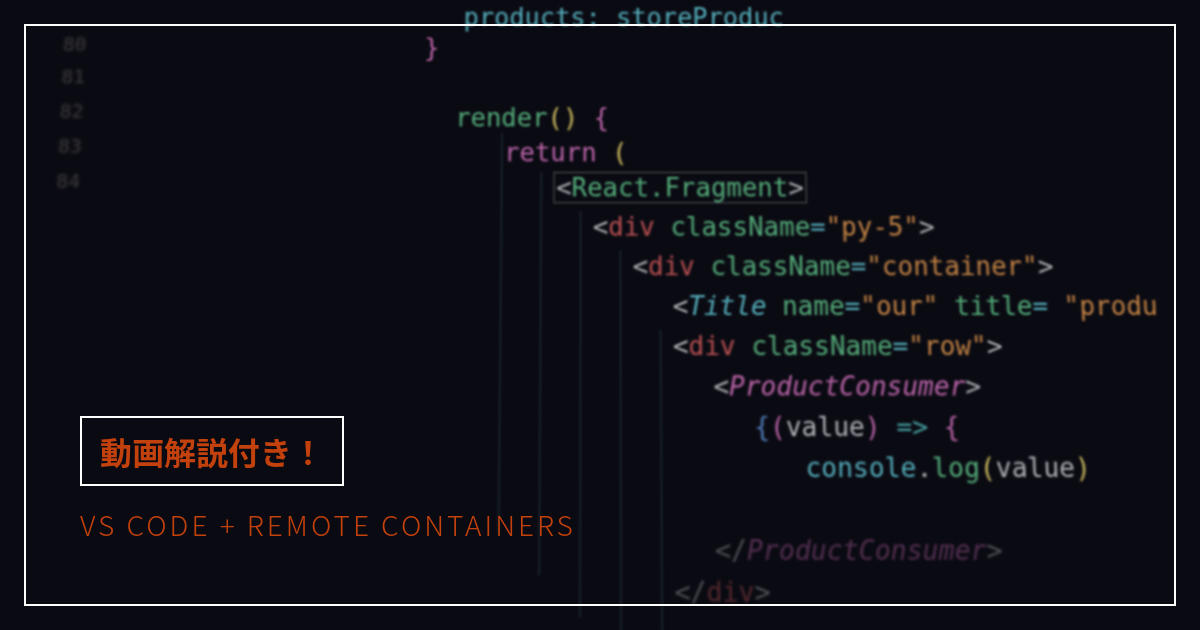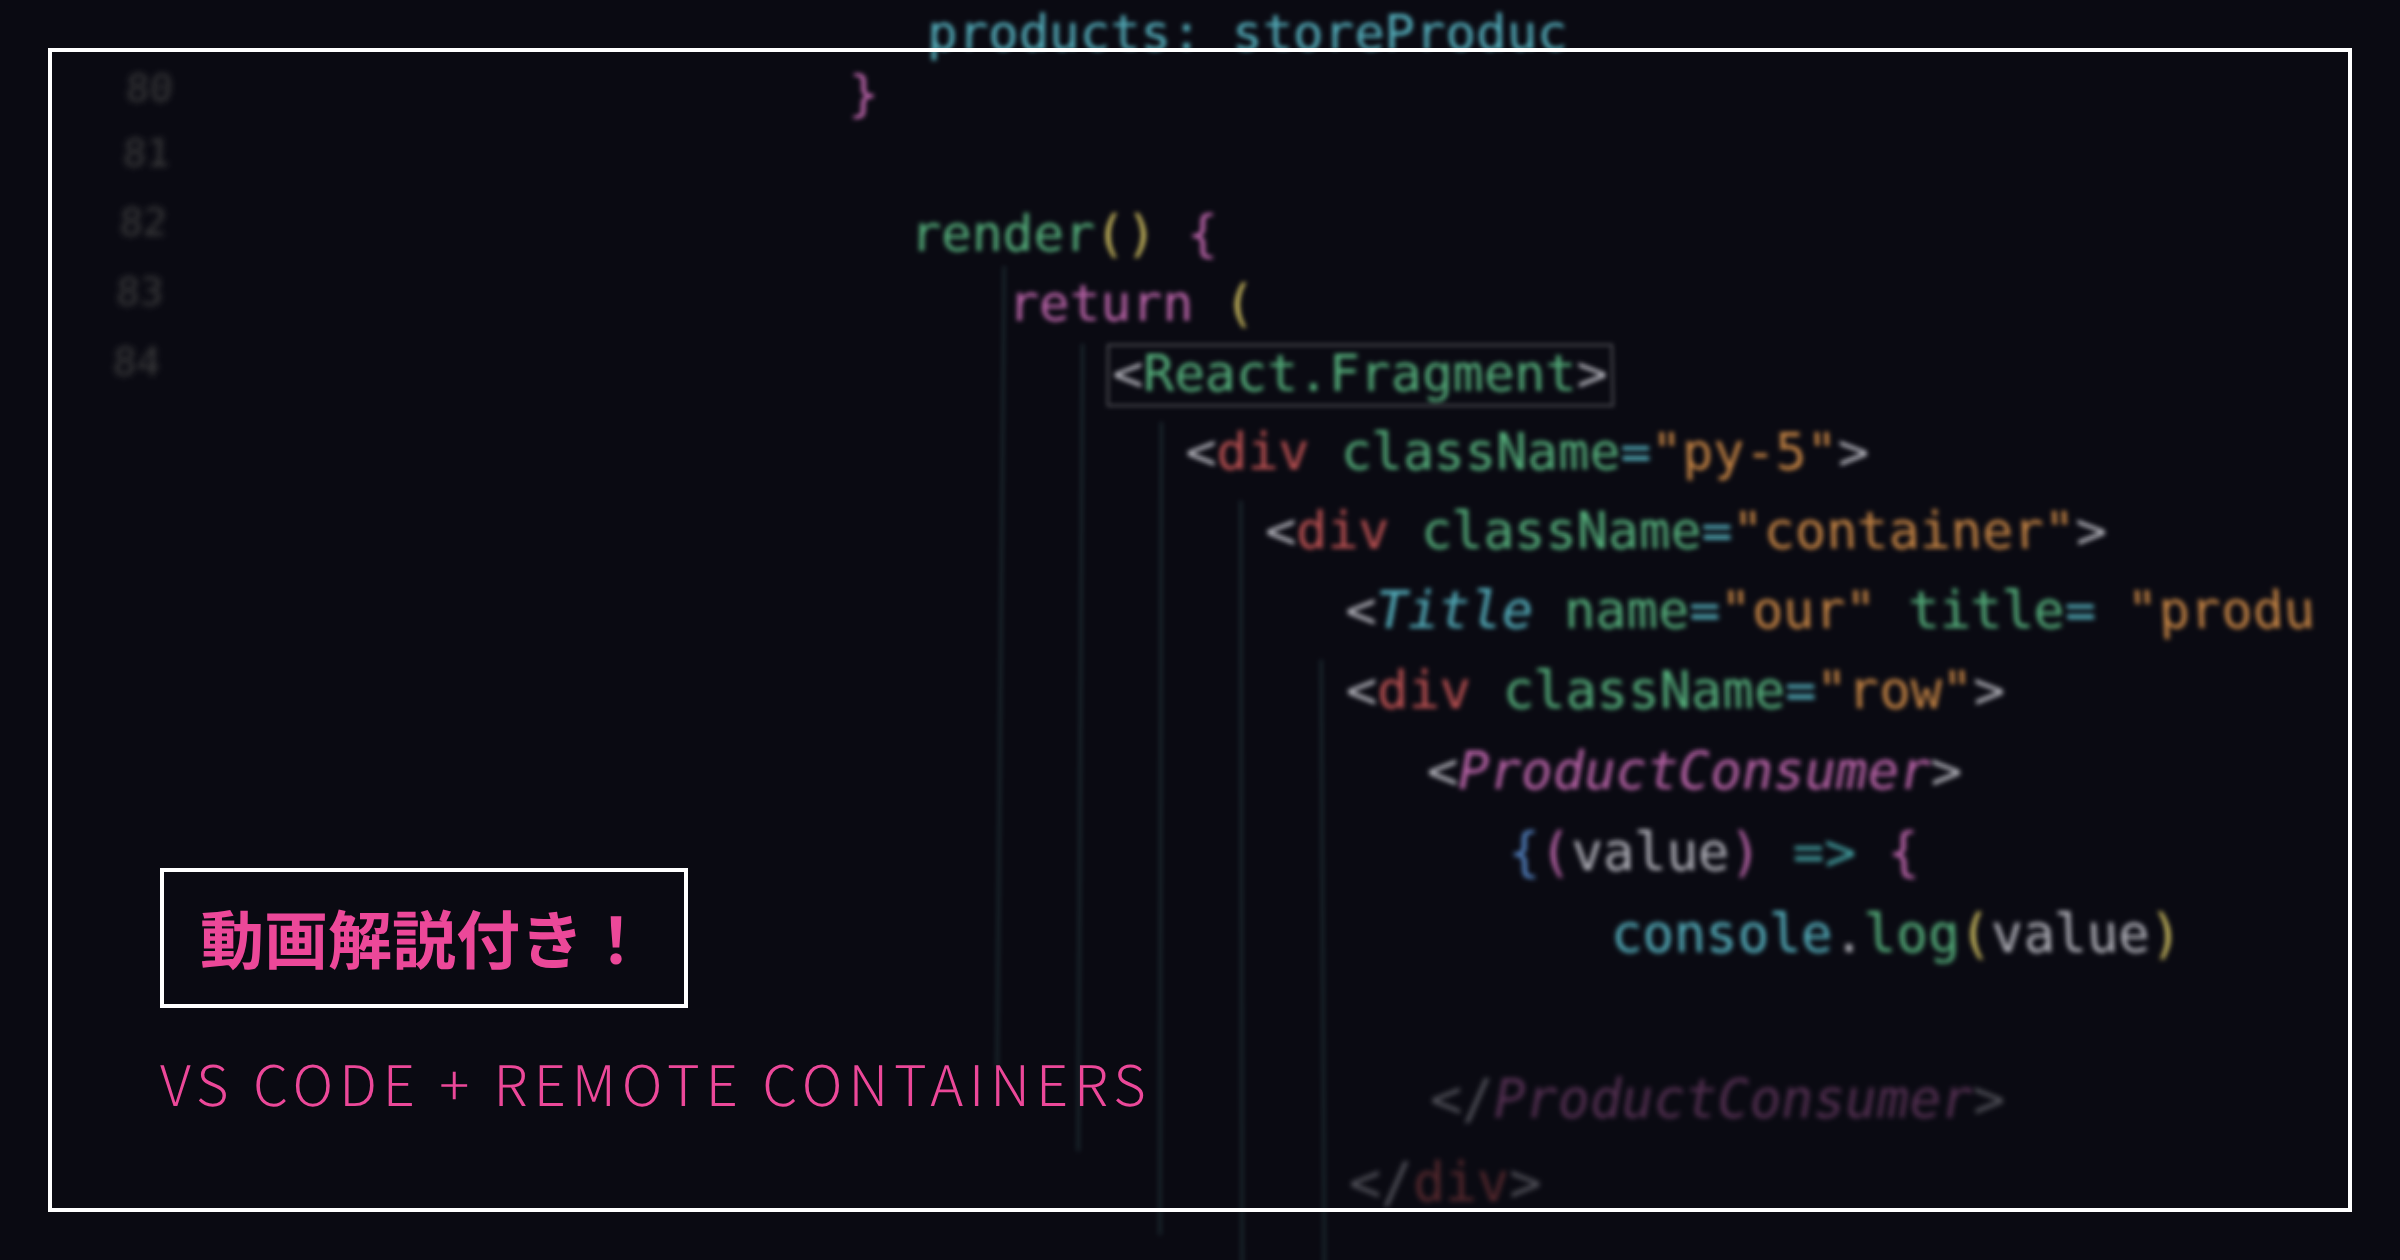--- a/index.html
+++ b/index.html
@@ -60,36 +60,36 @@
       left: 24px;
       right: 24px;
       bottom: 24px;
       border: 2px solid #ffffff;
       pointer-events: none;
     }
     .text-overlay {
       position: absolute;
       left: 80px;
       bottom: 60px;
-      color: #ec4899;
+      color: #c2410c;
       font-family: 'Hiragino Kaku Gothic ProN', 'Noto Sans JP', sans-serif;
     }
     .badge {
       display: inline-block;
       border: 2px solid #fff;
       background: #0a0a12;
       padding: 10px 18px;
       font-size: 32px;
       font-weight: bold;
       margin-bottom: 18px;
     }
     .subtitle {
       font-size: 28px;
       letter-spacing: 3px;
-      margin-bottom: 8px;
+      margin-bottom: 26px;
       font-weight: 300;
     }
     .headline {
       font-size: 64px;
       font-weight: bold;
       line-height: 1.2;
     }
     .headline .sm {
       font-size: 40px;
       font-weight: bold;

